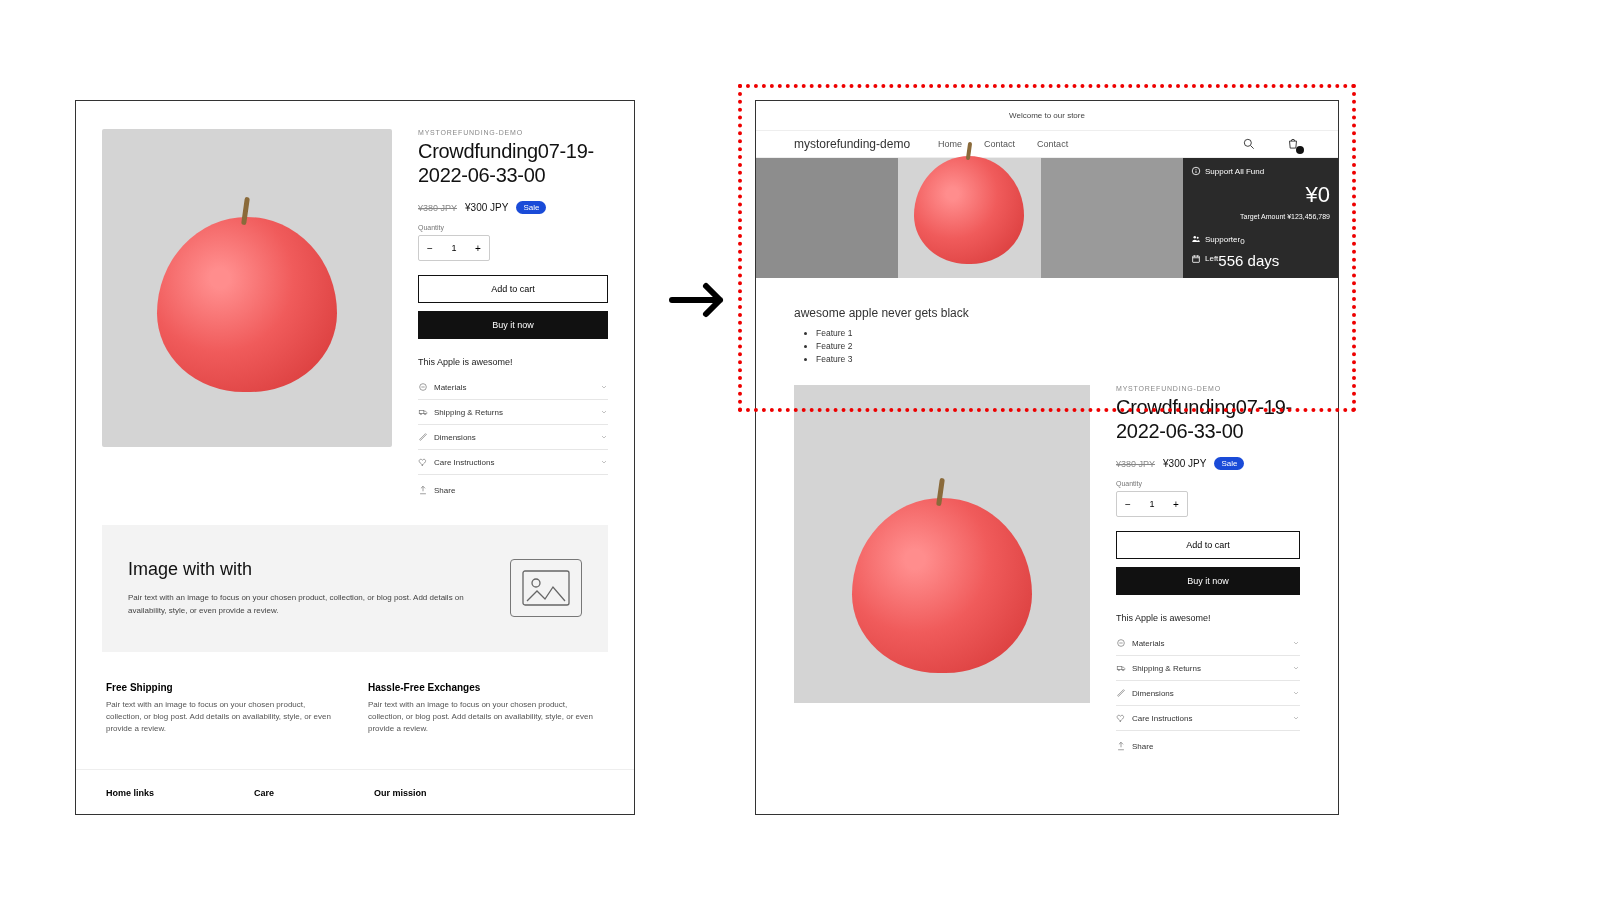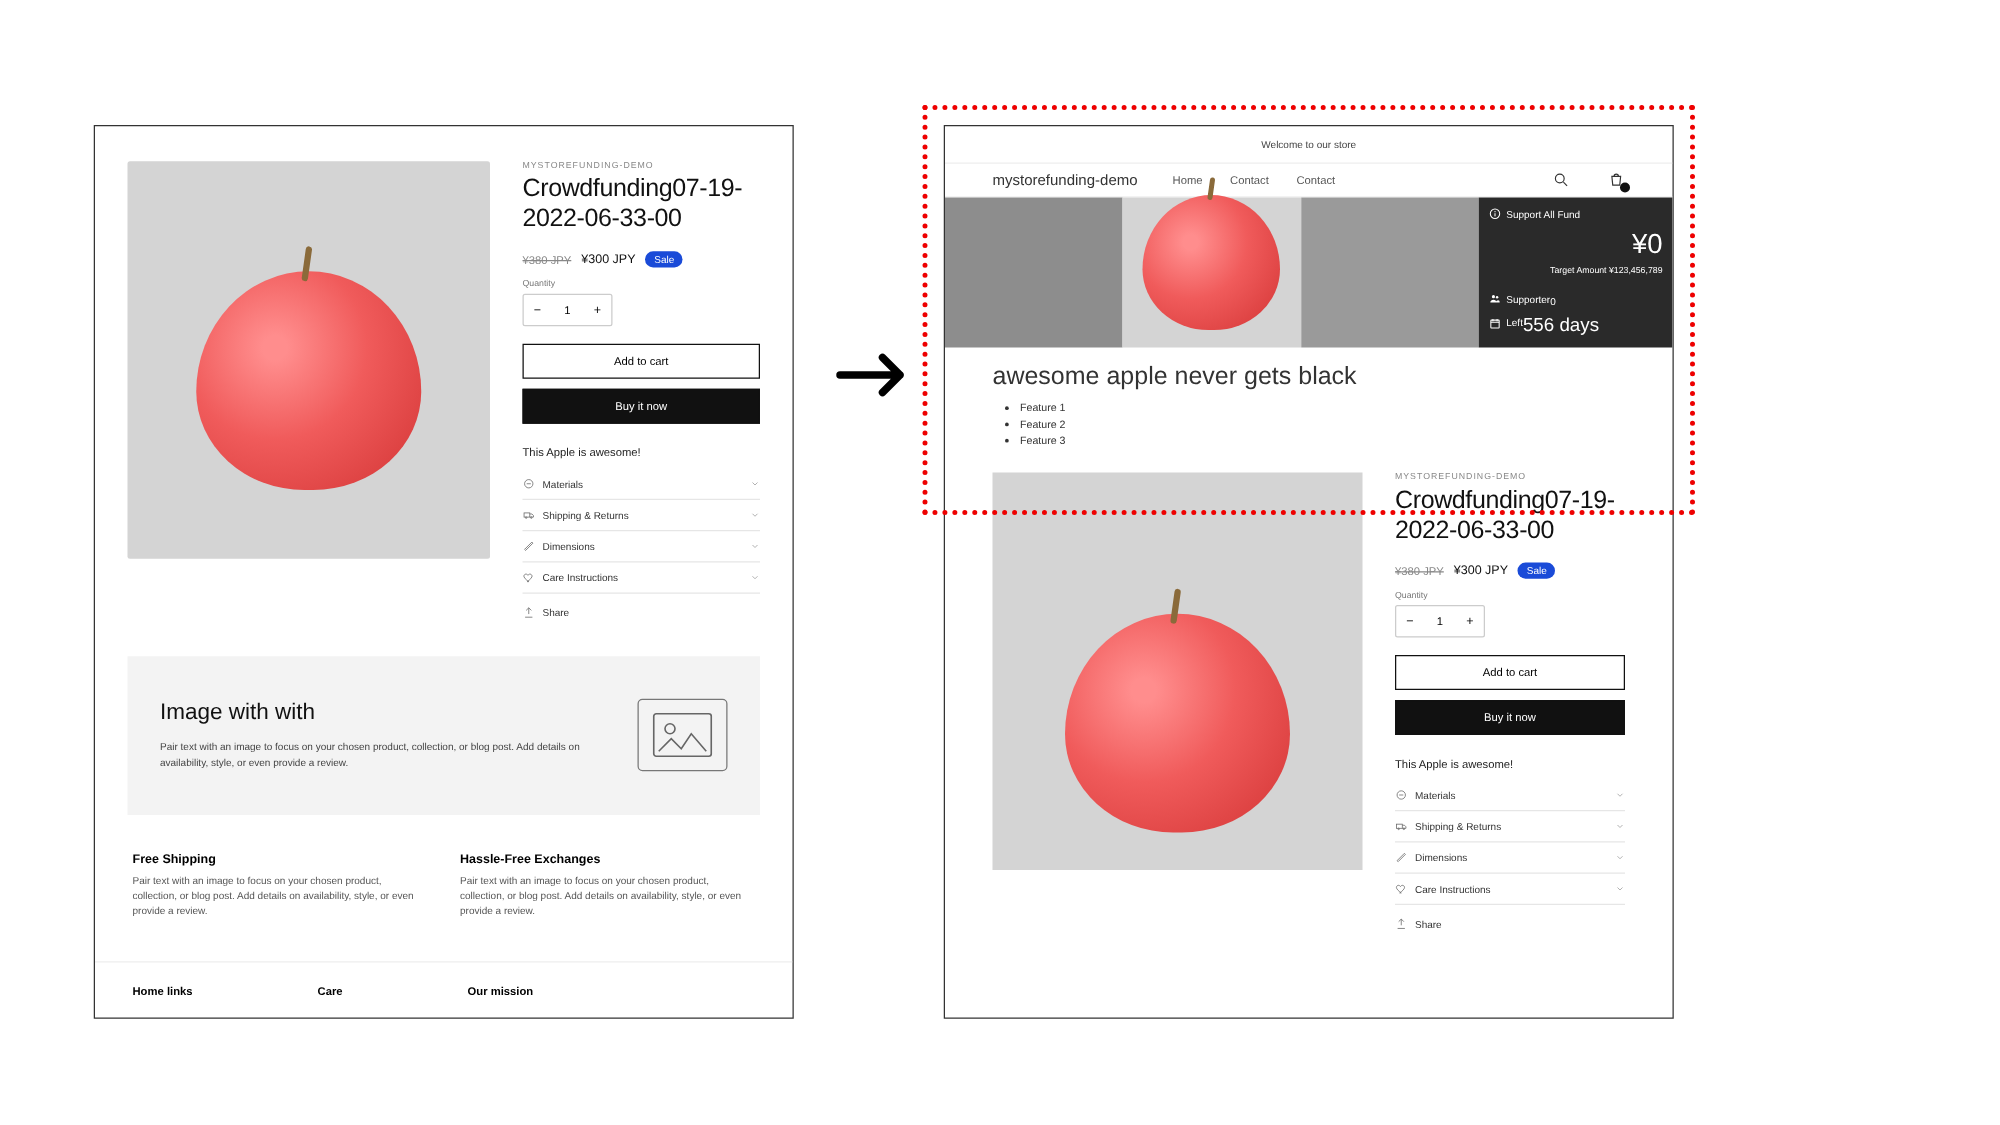--- a/index.html
+++ b/index.html
@@ -69,21 +69,21 @@
 .hero-l .apple-mini::before{content:"";position:absolute;top:-14px;left:48%;width:4px;height:18px;background:#8a6a3a;border-radius:3px;transform:rotate(8deg)}
 .hero-l .slab.r{background:#9a9a9a}
 .hero-r{width:155px;background:#2a2a2a;color:#fff;padding:8px 8px;display:flex;flex-direction:column;font-size:8px}
 .hr-row{display:flex;align-items:center;gap:4px;margin-bottom:4px}
 .hr-big{font-size:22px;text-align:right;margin:2px 0 5px}
 .hr-sub{font-size:7px;text-align:right;margin-bottom:6px}
 .hr-bar{height:3px;background:#fff;margin-bottom:8px}
 .hr-split{display:flex;justify-content:flex-start;align-items:center;margin-bottom:4px}
 .hr-days{font-size:15px}
 
-.hero-tag{font-size:20px;color:#333;padding:12px 38px 8px}
+.hero-tag{font-size:12px;color:#333;padding:28px 38px 8px}
 .hero-ul{padding:0 60px;font-size:8.5px;color:#333}
 .hero-ul li{margin-bottom:3px;list-style:disc}
 
 .r-prod-area{display:flex;padding:18px 38px 0;gap:26px}
 .r-prod-img{width:296px;height:318px;background:#d4d4d4;display:flex;align-items:flex-end;justify-content:center}
 .r-prod-col{flex:1}
 
 svg{display:block}
 </style>
 </head>

